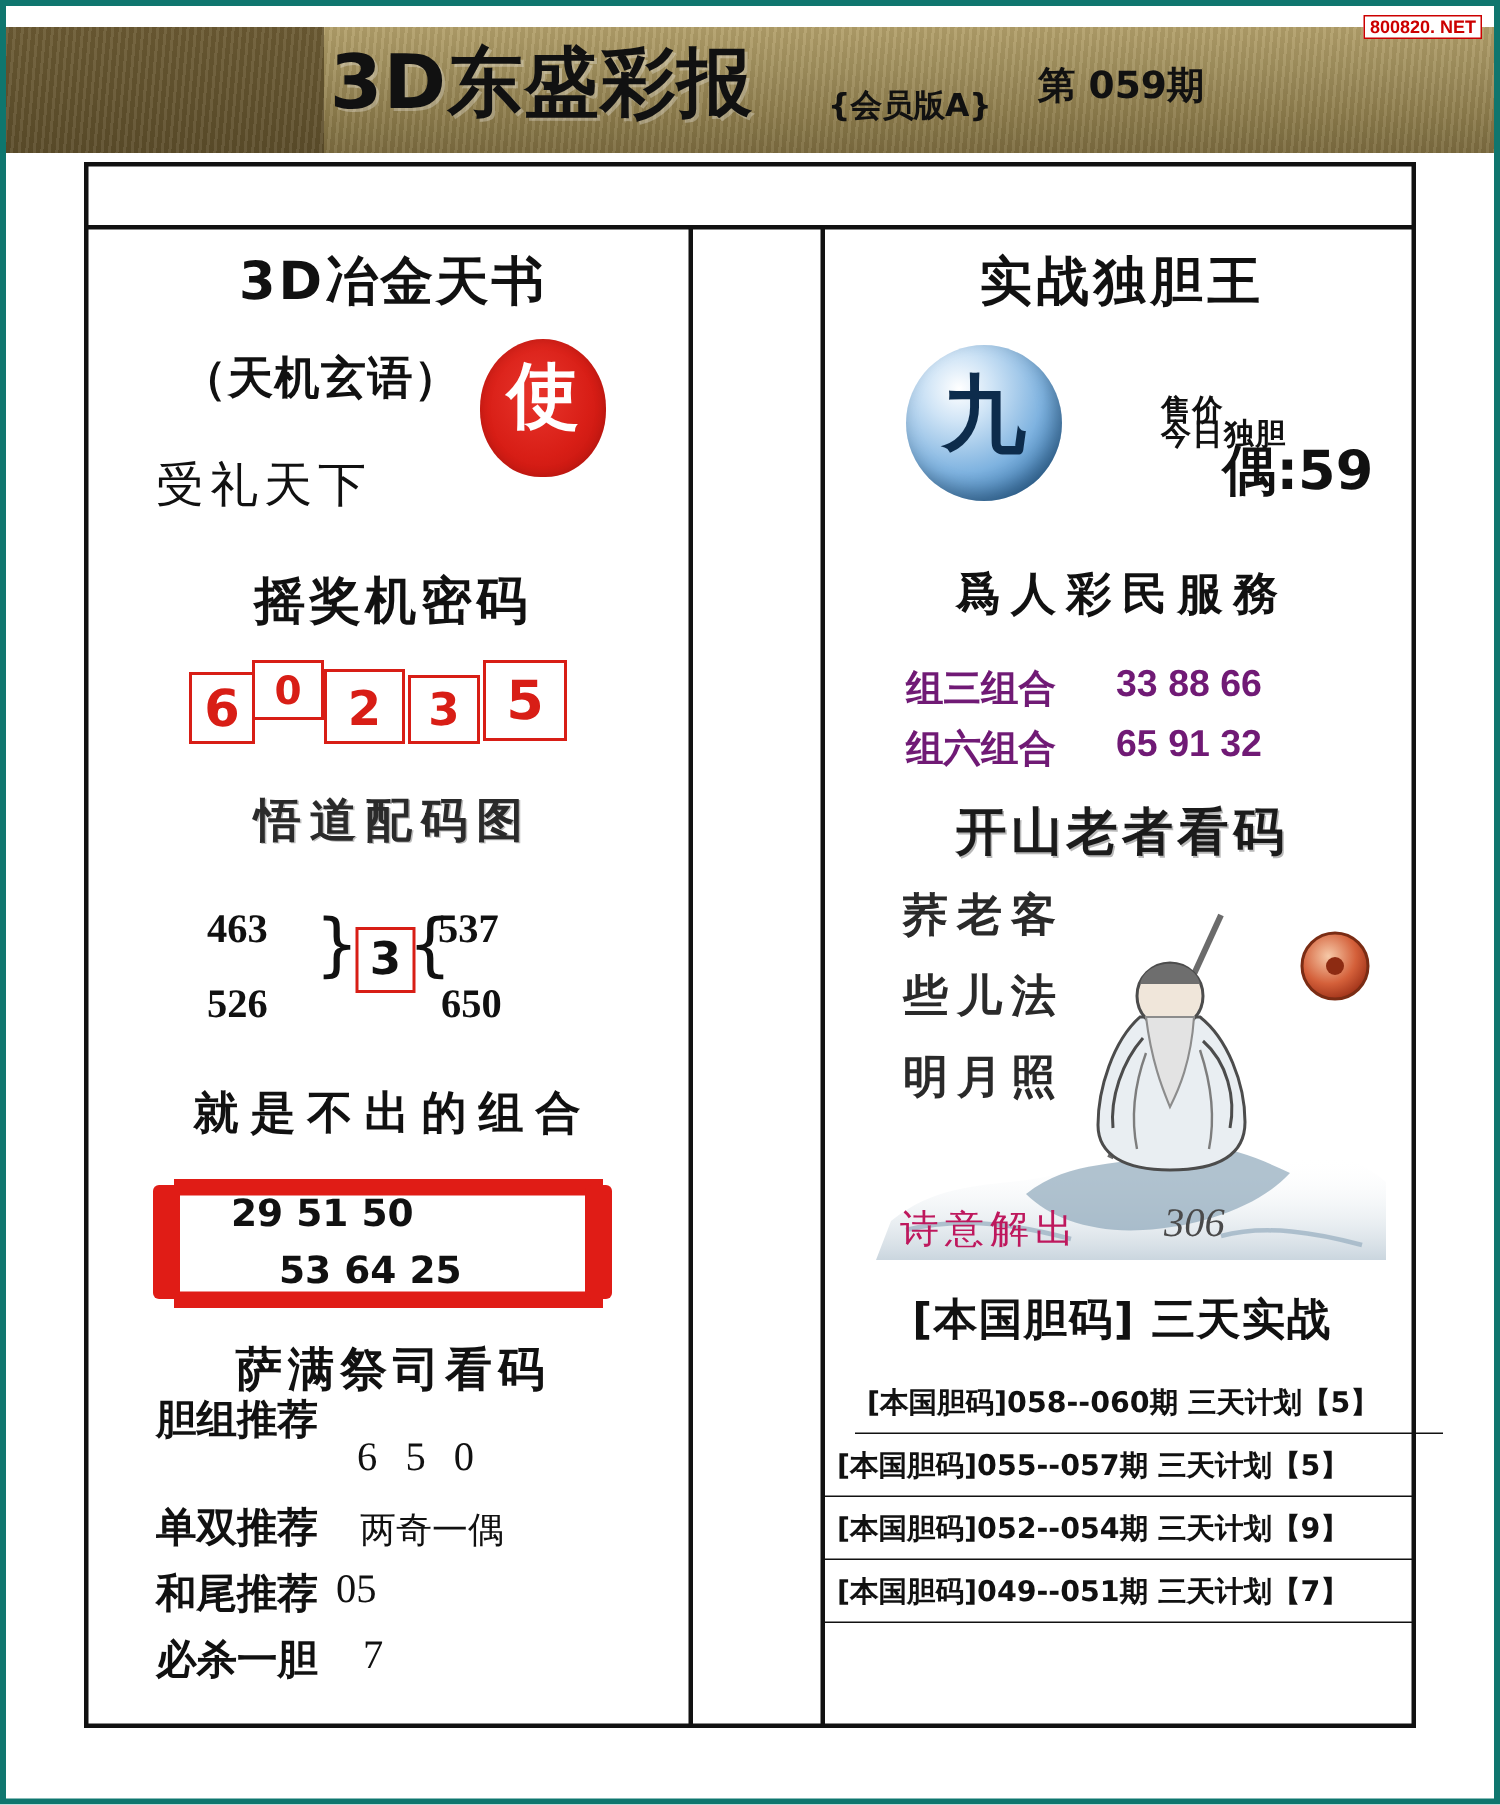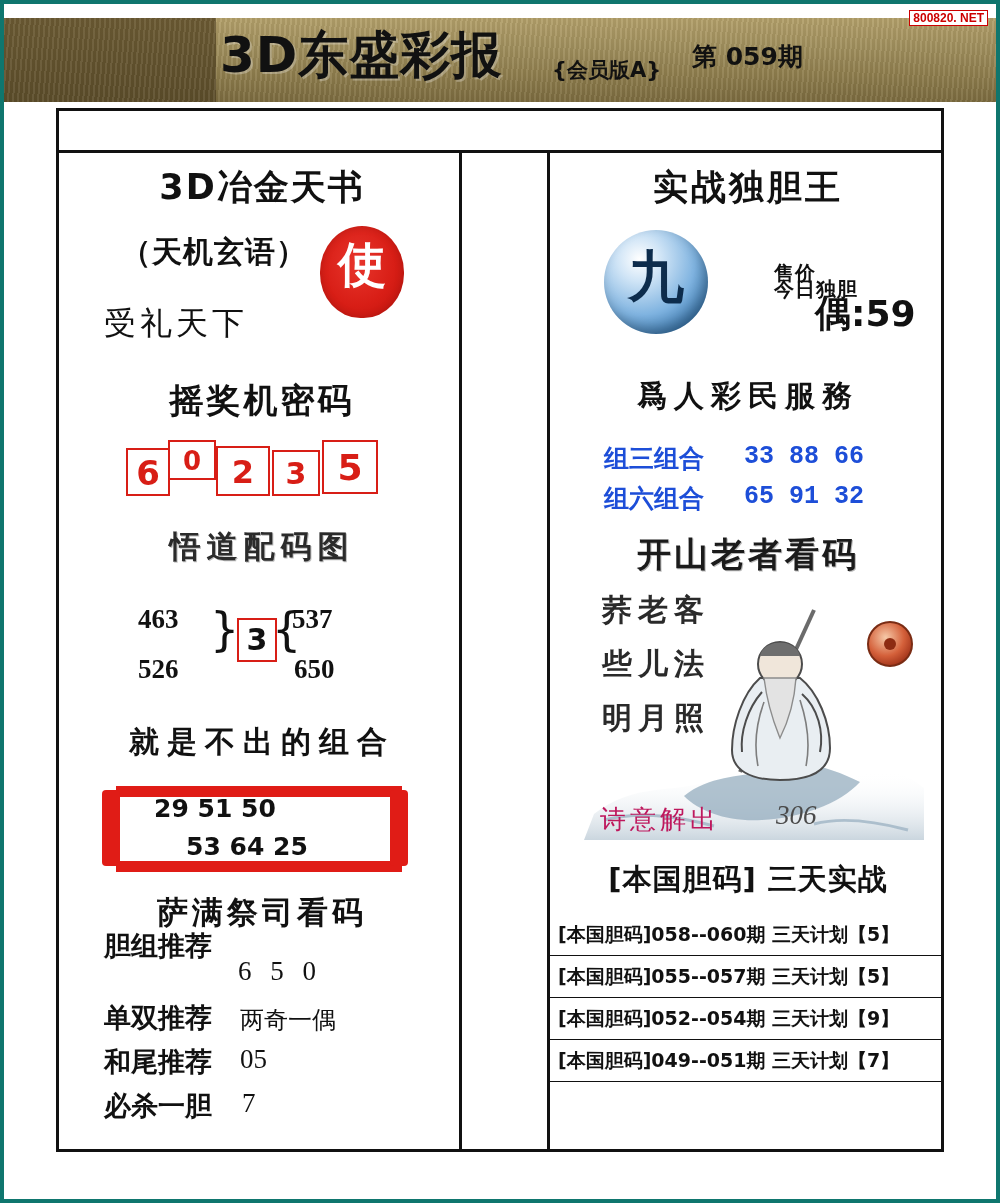--- a/index.html
+++ b/index.html
@@ -307,24 +307,24 @@
   .r-dan-value {
     left: 768px; top: 286px;
     font-size: 36px; font-weight: bold; margin-left: 43px;
   }
   .r-slogan {
     left: 556px; top: 372px; width: 376px; text-align: center;
     font-size: 30px; font-weight: bold; letter-spacing: 7px;
     font-family: "DejaVu Serif", serif;
   }
   .r-group-line {
-    font-family: Liberation Mono, monospace;
+    font-family: Liberation Sans, sans-serif;
     font-size: 25px;
     font-weight: bold;
-    color: #1d4ed8;
+    color: #701a75;
   }
   .r-title2 {
     left: 556px; top: 528px; width: 376px; text-align: center;
     font-size: 34px; font-weight: bold; letter-spacing: 3px;
     color: #1b1b1b;
     text-shadow: 1px 1px 0 #b8b8b8;
   }
 
   
   .ink {
@@ -444,21 +444,21 @@
 
   <div class="abs cn l-title5">萨满祭司看码</div>
 
   <div class="abs l-row-label" style="left:100px; top:924px;font-family:Liberation Serif, serif;">胆组推荐</div>
   <div class="abs l-row-val" style="left:234px; top:952px; letter-spacing:6px;">6 5 0</div>
 
   <div class="abs l-row-label" style="left:100px; top:996px;">单双推荐</div>
   <div class="abs l-row-val-cn" style="left:236px; top:1000px;">两奇一偶</div>
 
   <div class="abs l-row-label" style="left:100px; top:1040px;">和尾推荐</div>
-  <div class="abs l-row-val" style="left:236px; top:1040px;">05</div>
+  <div class="abs l-row-val" style="left:220px; top:1040px;">05</div>
 
   <div class="abs l-row-label" style="left:100px; top:1084px;">必杀一胆</div>
   <div class="abs l-row-val" style="left:238px; top:1084px;">7</div>
 
   <div class="abs cn r-title1">实战独胆王</div>
 
   <div class="ball">
     <span>九</span>
   </div>
 
@@ -514,21 +514,21 @@
     </svg>
   </div>
   <div class="ink-poem" style="left:598px; top:586px;">荞老客</div>
   <div class="ink-poem" style="left:598px; top:640px;">些儿法</div>
   <div class="ink-poem" style="left:598px; top:694px;">明月照</div>
   <div class="ink-caption">诗意解出</div>
   <div class="ink-caption-num">306</div>
 
   <div class="abs cn r-title3">[本国胆码] 三天实战</div>
 
-  <div class="hist-row" style="top:910px;">
+  <div class="hist-row" style="top:910px;margin-left:20px;">
     <div class="hist-text">[本国胆码]058--060期 三天计划【5】</div>
   </div>
   <div class="hist-row" style="top:952px;">
     <div class="hist-text">[本国胆码]055--057期 三天计划【5】</div>
   </div>
   <div class="hist-row" style="top:994px;">
     <div class="hist-text">[本国胆码]052--054期 三天计划【9】</div>
   </div>
   <div class="hist-row" style="top:1036px;">
     <div class="hist-text">[本国胆码]049--051期 三天计划【7】</div>

